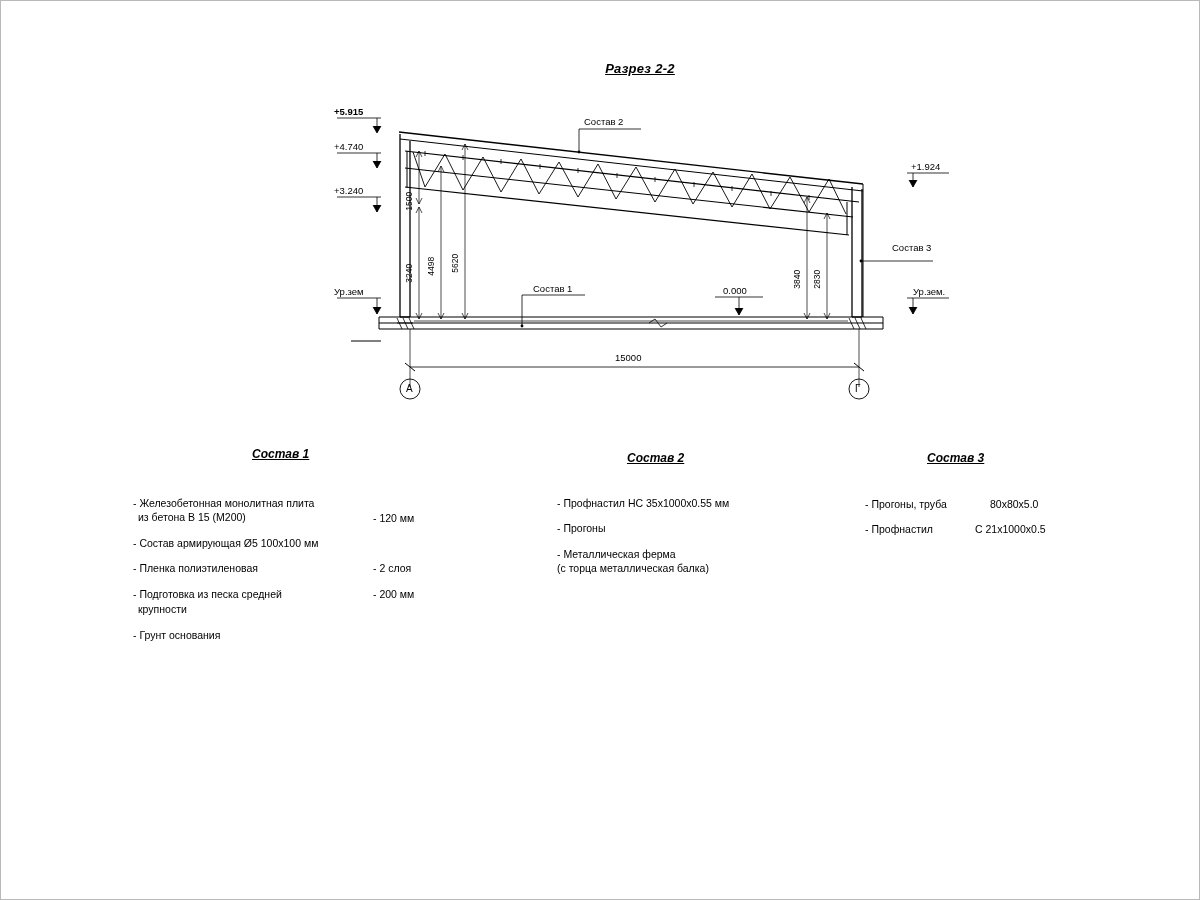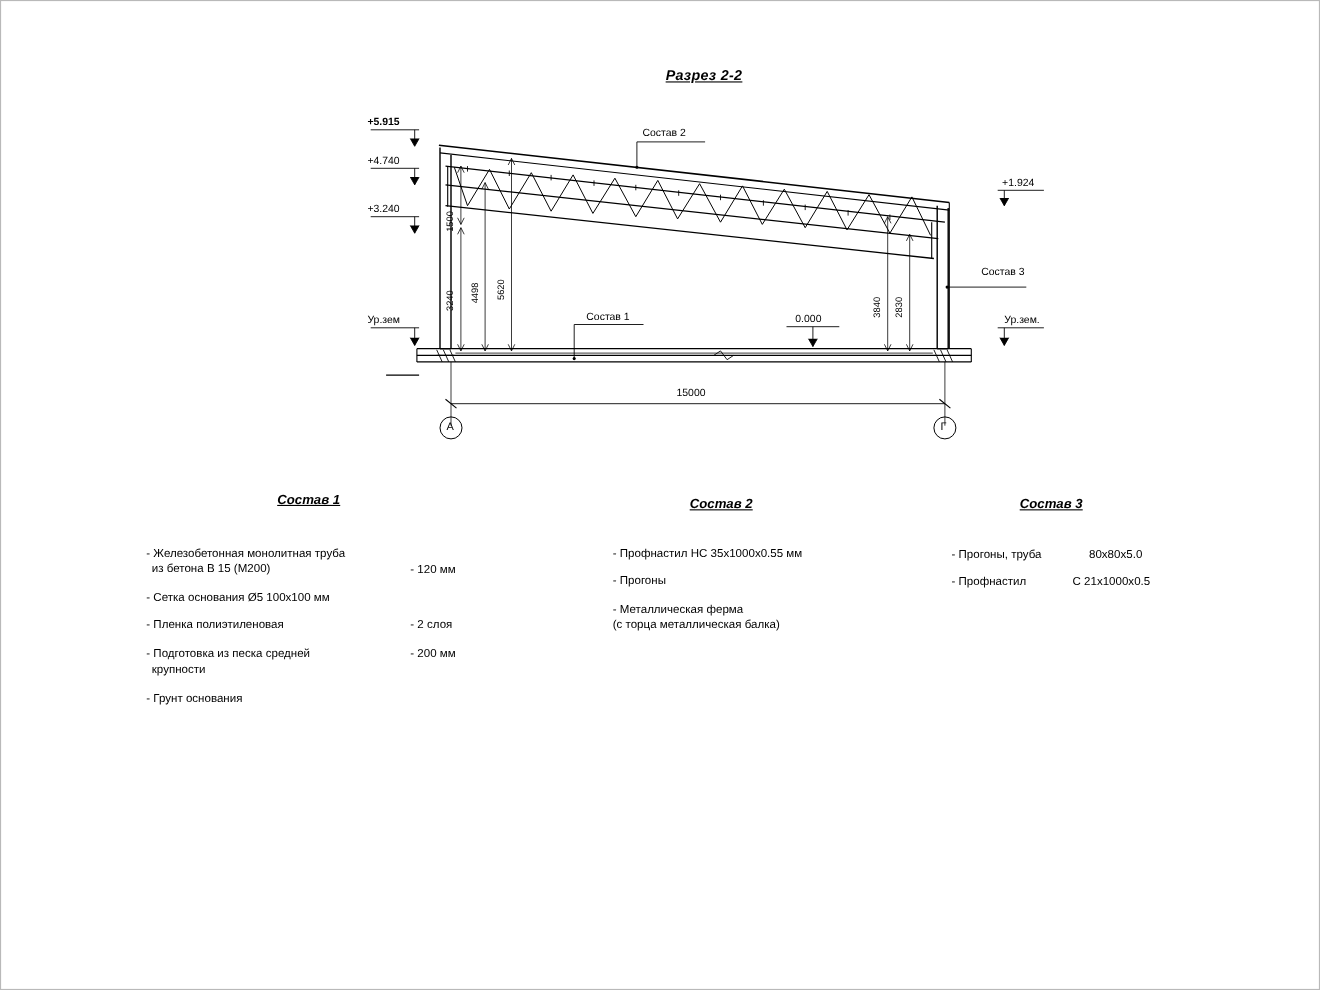--- a/index.html
+++ b/index.html
@@ -272,26 +272,26 @@
   <div class="lbl" style="left:405px; top:382px; font-size:10px;">А</div>
   <div class="lbl" style="left:854px; top:382px; font-size:10px;">Г</div>
 
   <div class="lbl" style="left:583px; top:116px;">Состав 2</div>
   <div class="lbl" style="left:891px; top:242px;">Состав 3</div>
   <div class="lbl" style="left:532px; top:283px;">Состав 1</div>
 
   <div class="spec-head" style="left:251px; top:446px;">Состав 1</div>
   <div class="spec-block" style="left:132px; top:495px; width:330px;">
     <div class="spec-row two-line">
-      <span class="txt">- Железобетонная  монолитная труба</span><br>
+      <span class="txt">- Железобетонная  монолитная плита</span><br>
       <span class="txt" style="margin-left:5px;">из бетона В 15 (М200)</span>
       <span class="val" style="left:240px; top:15px;">- 120 мм</span>
     </div>
     <div class="spec-row" style="margin-top:6px;">
-      <span class="txt">- Сетка основания Ø5 100х100 мм</span>
+      <span class="txt">- Состав армирующая Ø5 100х100 мм</span>
     </div>
     <div class="spec-row" style="margin-top:8px;">
       <span class="txt">- Пленка полиэтиленовая</span>
       <span class="val" style="left:240px; top:0px;">-  2 слоя</span>
     </div>
     <div class="spec-row two-line" style="margin-top:8px;">
       <span class="txt">- Подготовка из песка средней</span><br>
       <span class="txt" style="margin-left:5px;">крупности</span>
       <span class="val" style="left:240px; top:0;">- 200 мм</span>
     </div>

